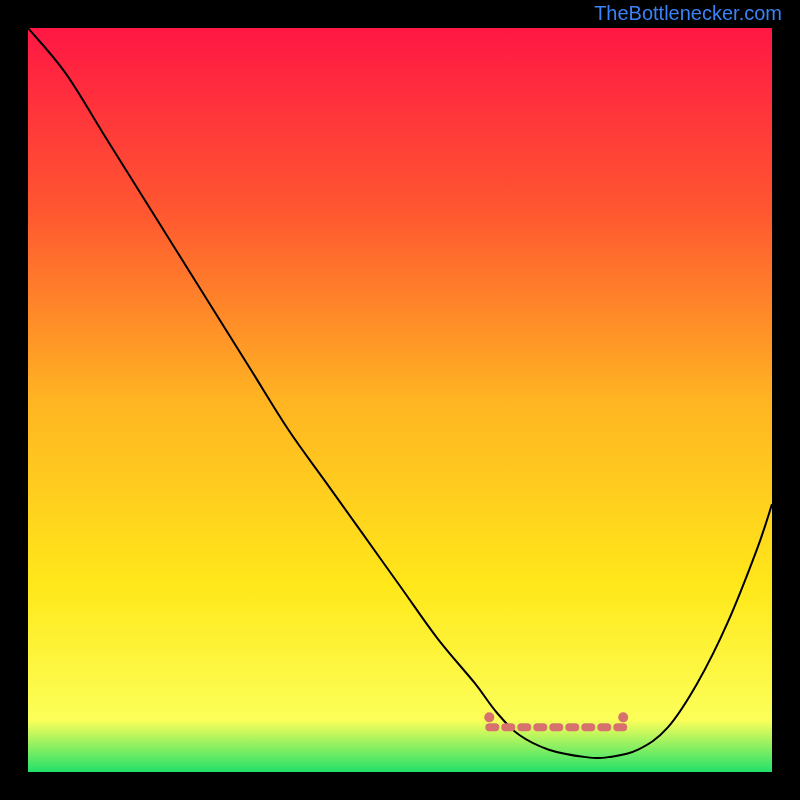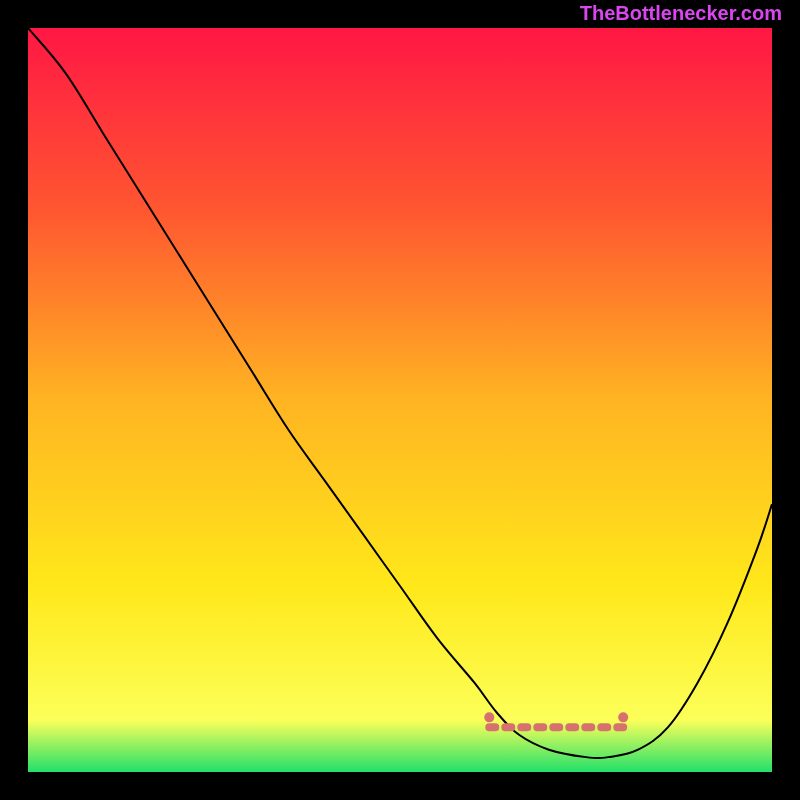--- a/index.html
+++ b/index.html
@@ -7,23 +7,23 @@
     width: 800px;
     height: 800px;
     background: #000;
     font-family: Arial, sans-serif;
     position: relative;
   }
   .watermark {
     position: absolute;
     top: 2px;
     right: 18px;
-    color: #d946ef;
+    color: #3b82f6;
     font-size: 20px;
-    font-weight: bold;
+    font-weight: normal;
     z-index: 10;
   }
   .plot-area {
     position: absolute;
     left: 28px;
     top: 28px;
     width: 744px;
     height: 744px;
   }
   .plot-area svg {

